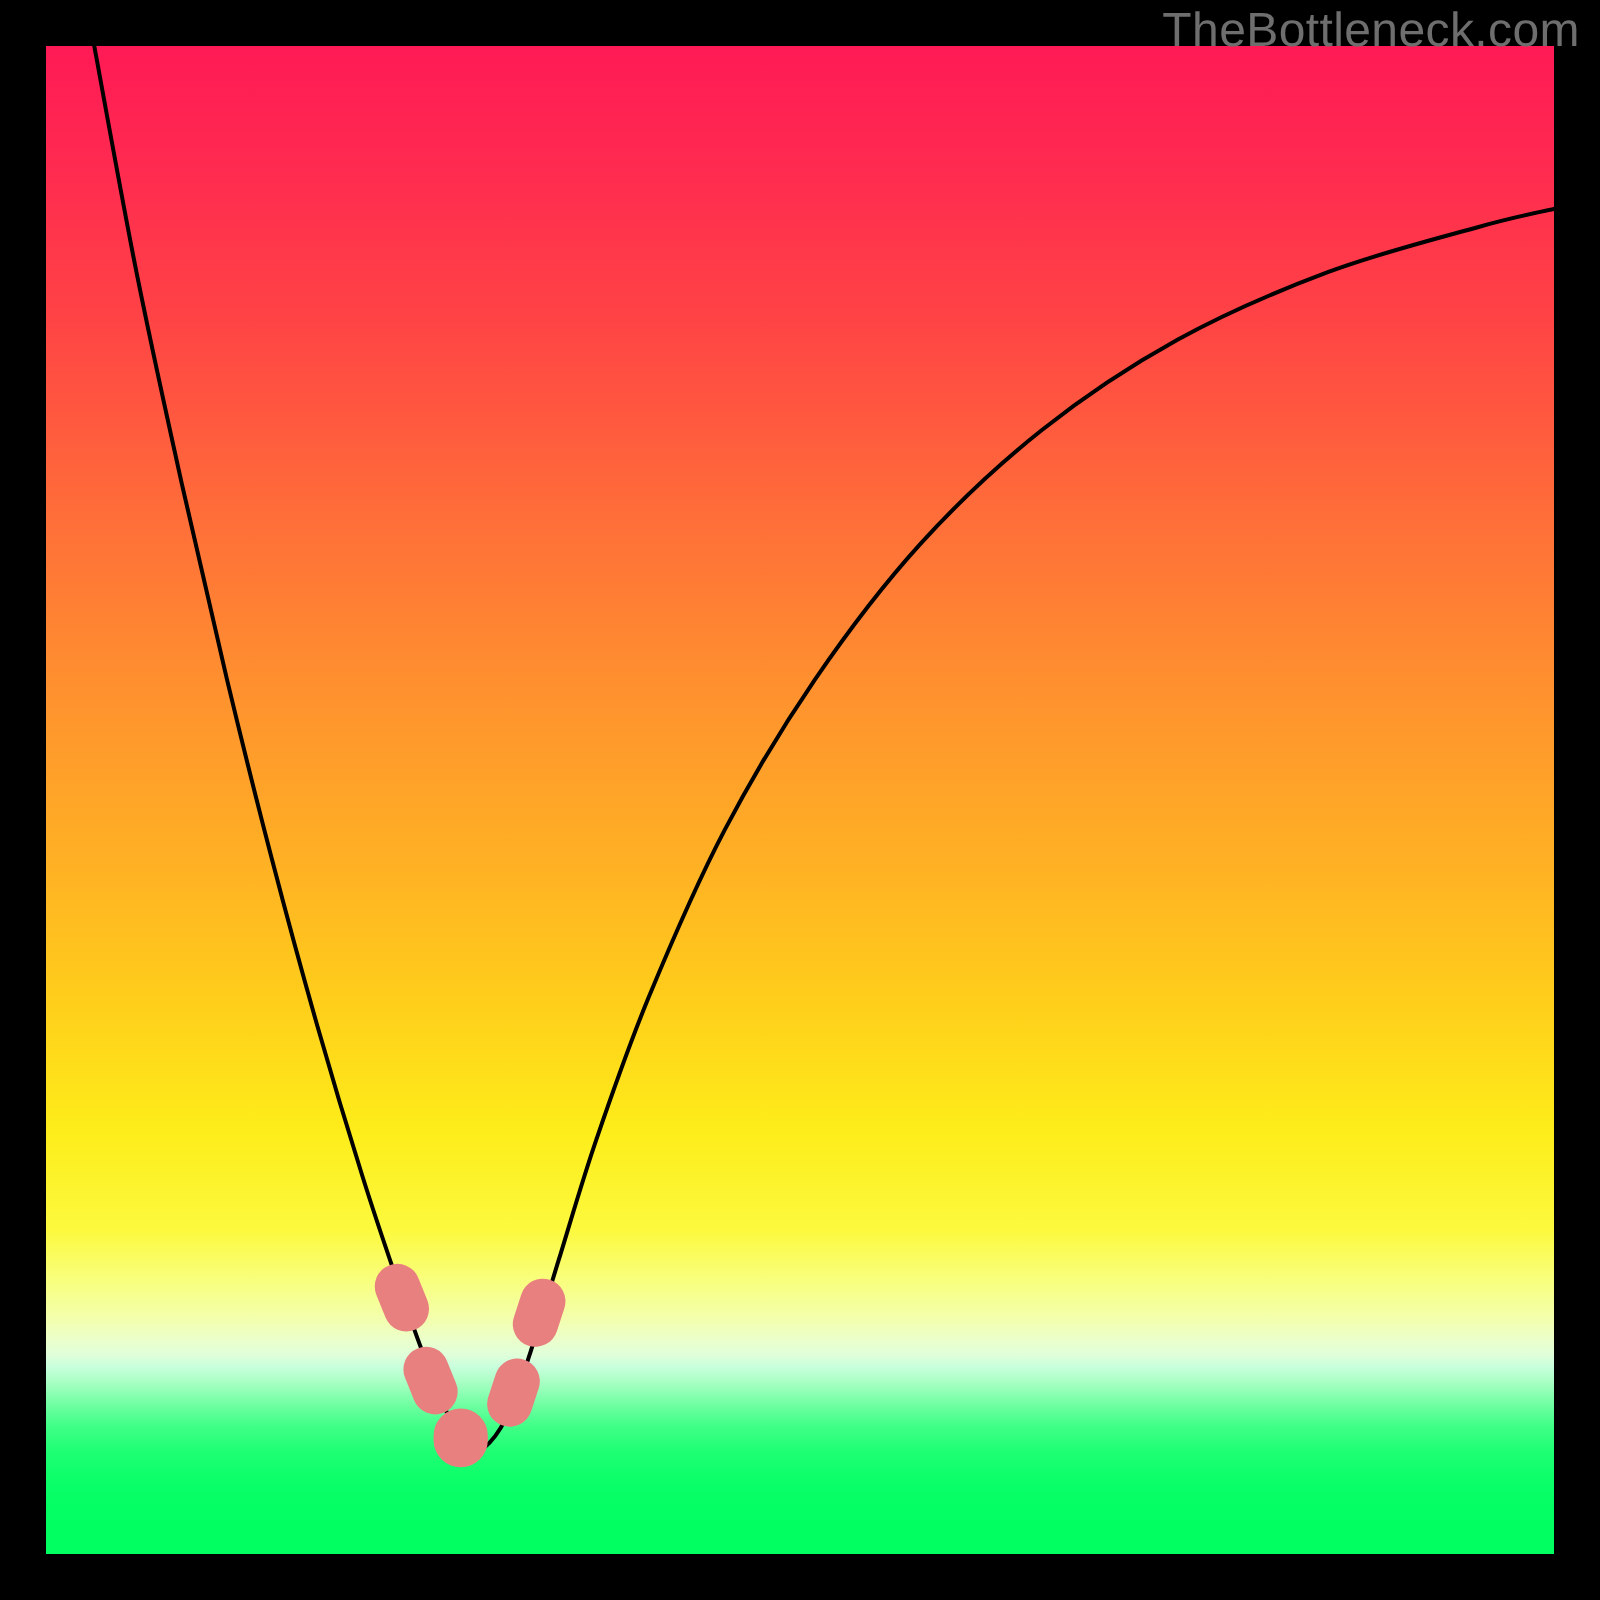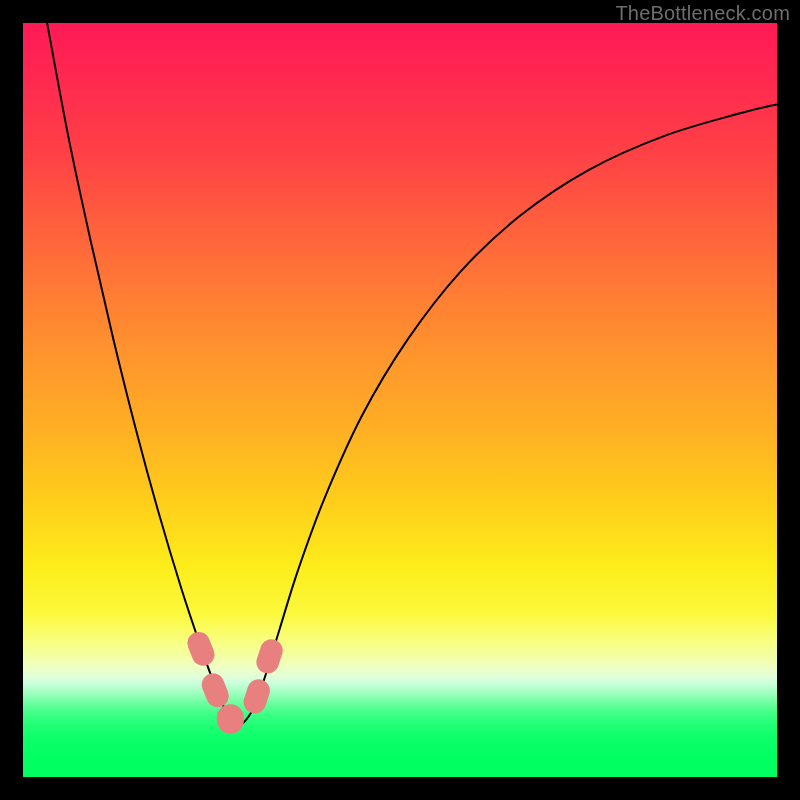--- a/index.html
+++ b/index.html
@@ -59,21 +59,21 @@
     position: absolute;
     inset: 0;
     width: 754px;
     height: 754px;
   }
   .watermark {
     position: absolute;
     top: 2px;
     right: 10px;
     color: #6e6e6e;
-    font-size: 20px;
+    font-size: 24px;
     font-weight: 400;
     letter-spacing: 0.2px;
     margin-left: 20px;
   }
 </style>
 </head>
 <body>
 
 <div class="frame">
   <div class="plot">

